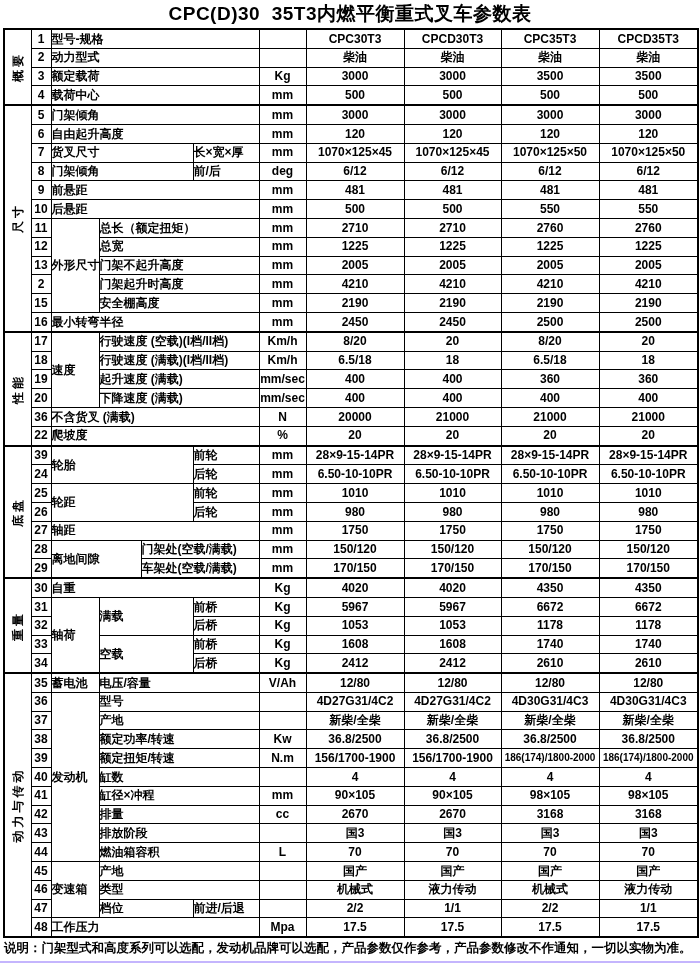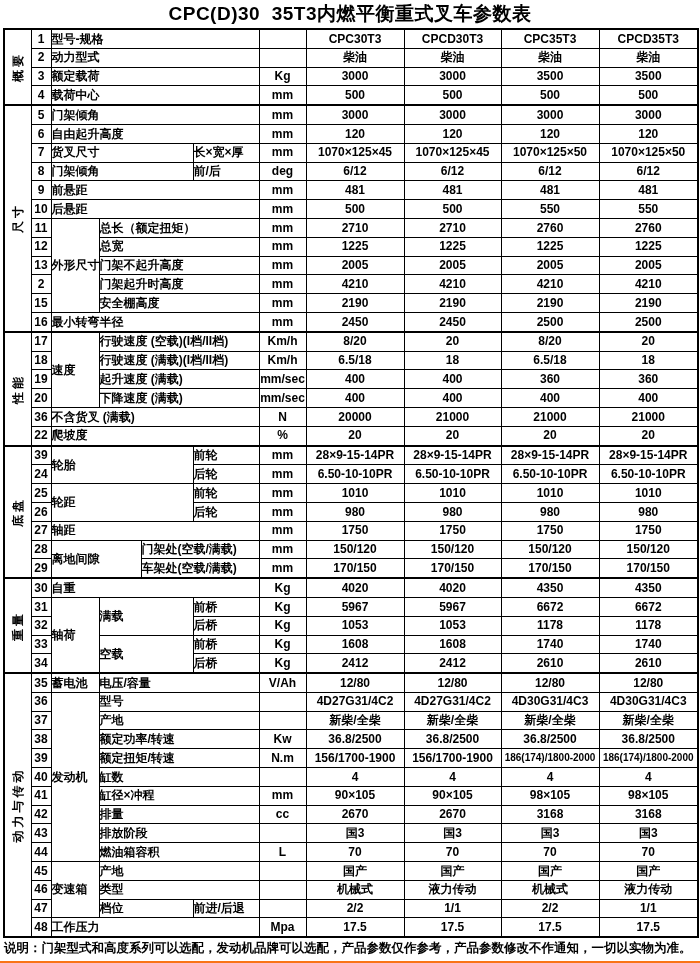--- a/index.html
+++ b/index.html
@@ -29,21 +29,21 @@
     white-space:nowrap;letter-spacing:3px;font-size:12px;font-weight:bold;
   }
   td.num{text-align:center;}
   td.name{text-align:left;padding:0 3px;white-space:nowrap;}
   td.unit{text-align:center;font-size:11px;white-space:nowrap;}
   td.val{text-align:center;white-space:nowrap;}
   td.val.small{font-size:10px;}
   tr.grp td{border-top:2px solid #000;}
   .note{
     margin:0;padding:4px 4px 5px 4px;
-    border-bottom:2px solid #f97316;
+    border-bottom:2px solid #c4b5fd;
     font-size:12.5px;font-weight:bold;line-height:1.1;
   }
 </style>
 </head>
 <body>
 
 <div class="page">
   <div class="title">CPC(D)30  35T3内燃平衡重式叉车参数表</div>
 
   <table class="spec">

